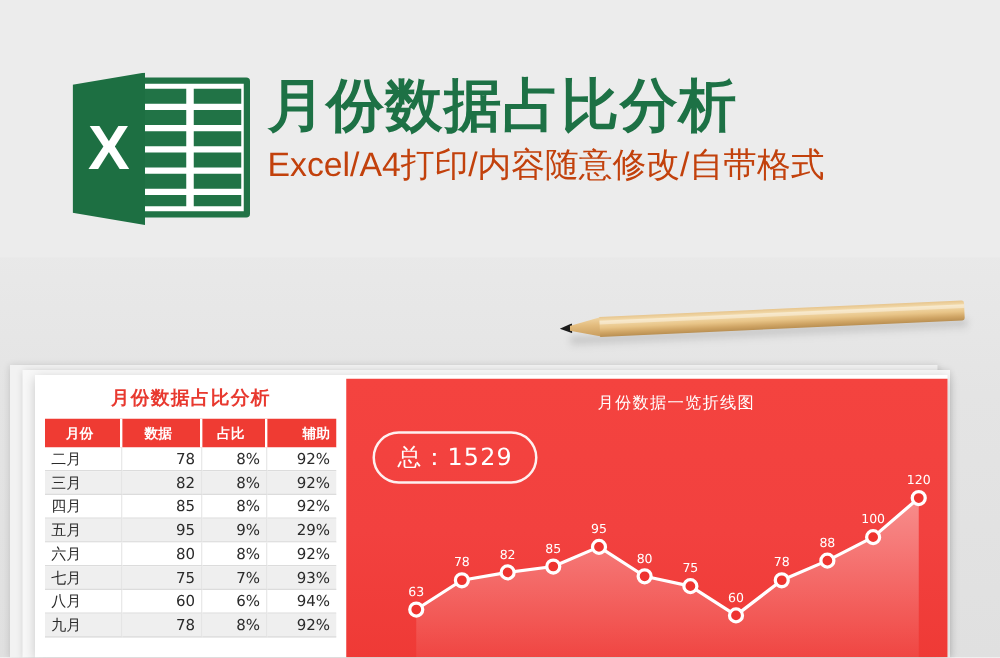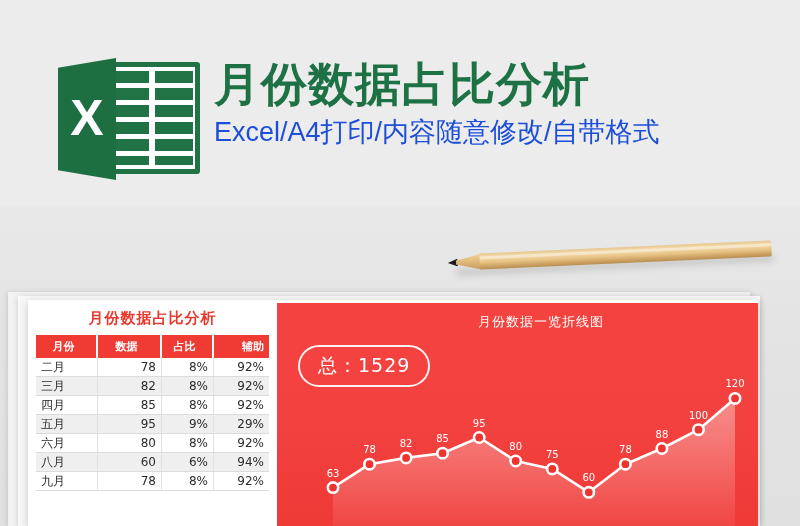--- a/index.html
+++ b/index.html
@@ -53,21 +53,21 @@
 
   
   #header-text { margin-left:14px; padding-top:2px; }
   #main-title {
     color:#1d7145;
     font-size:46px; font-weight:bold; letter-spacing:1px;
     line-height:1.08;
     font-family:"DejaVu Sans","Liberation Sans",sans-serif;
   }
   #sub-title {
-    color:#1d4ed8;
+    color:#c2410c;
     font-size:27px; letter-spacing:0px; margin-top:4px;
     font-family:"Liberation Sans","DejaVu Sans",sans-serif;
   }
 
   
   #pencil-wrap {
     position:absolute; left:448px; top:252px; width:330px; height:30px;
     transform:rotate(-2.6deg); transform-origin:0% 50%;
   }
   #pencil-shadow {
@@ -256,20 +256,26 @@
             <td class="c-month">五月</td>
             <td class="c-num">95</td>
             <td class="c-pct">9%</td>
             <td class="c-aux">29%</td>
           </tr>
           <tr>
             <td class="c-month">六月</td>
             <td class="c-num">80</td>
             <td class="c-pct">8%</td>
             <td class="c-aux">92%</td>
+          </tr>
+          <tr>
+            <td class="c-month">七月</td>
+            <td class="c-num">75</td>
+            <td class="c-pct">7%</td>
+            <td class="c-aux">93%</td>
           </tr>
           <tr>
             <td class="c-month">八月</td>
             <td class="c-num">60</td>
             <td class="c-pct">6%</td>
             <td class="c-aux">94%</td>
           </tr>
           <tr>
             <td class="c-month">九月</td>
             <td class="c-num">78</td>

